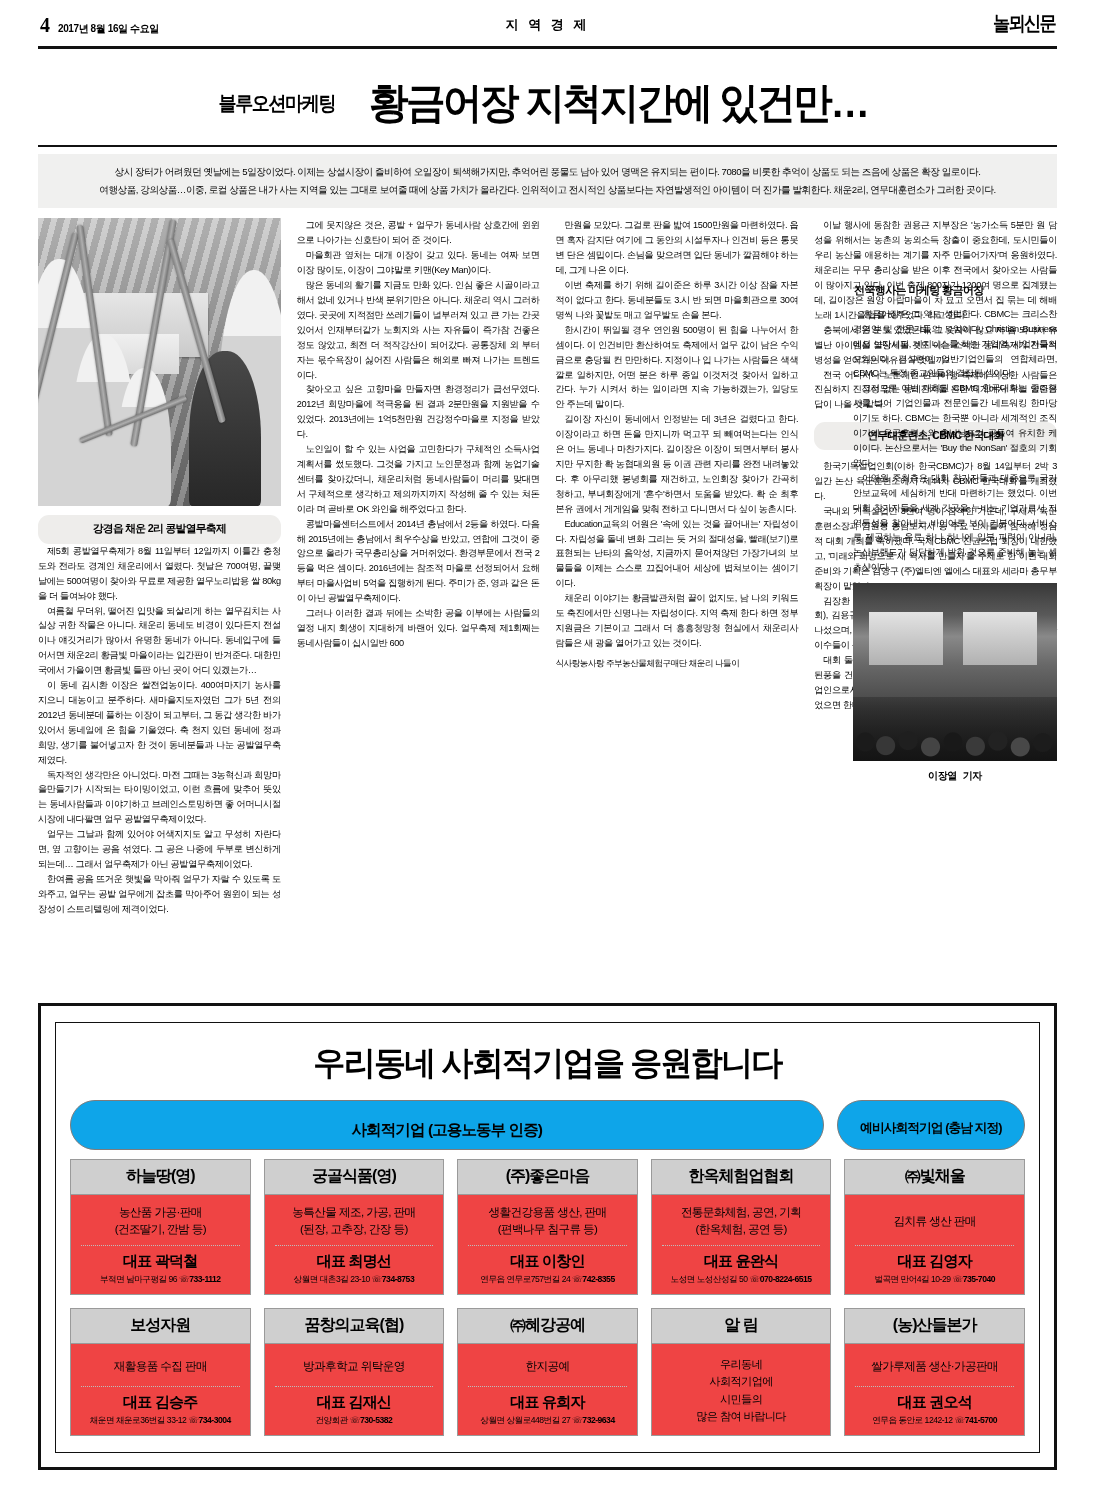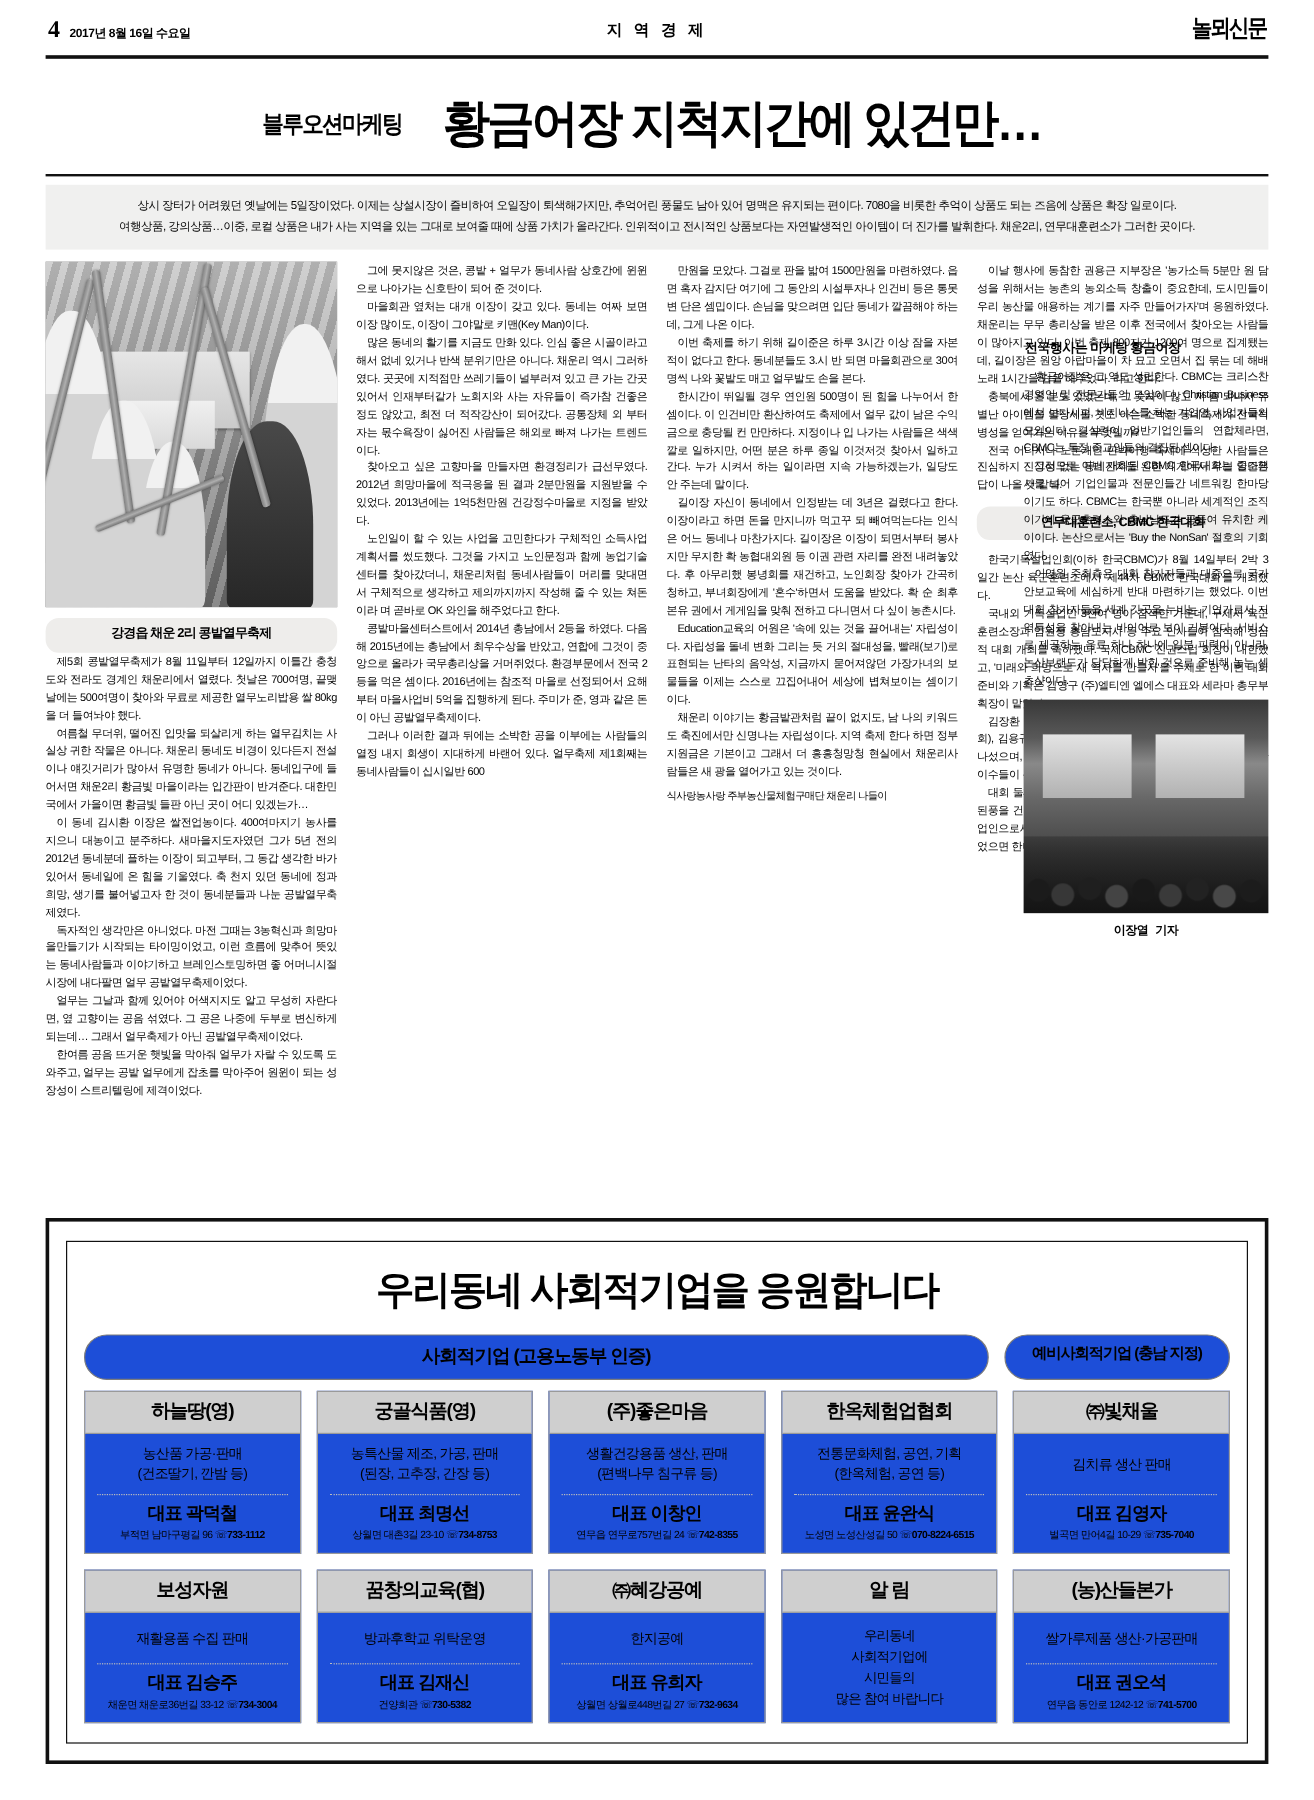--- a/index.html
+++ b/index.html
@@ -90,25 +90,25 @@
   .byline { text-align: center; font-size: 10px; font-weight: bold; margin-top: 8px; font-family: Liberation Mono, monospace; }
 
   
   .ad { position: absolute; left: 38px; right: 38px; bottom: 30px;
         border: 3px solid #111; padding: 16px 14px 14px; background:#fff; }
   .ad-inner { border: 1px solid #111; padding: 14px 14px 16px; }
   .ad-title { text-align: center; font-size: 33px; font-weight: bold;
               letter-spacing: -1.8px; padding: 4px 0 14px; transform: scaleX(0.97); }
   .ad-head-row { display: grid; grid-template-columns: 4fr 1fr; gap: 13px; margin-bottom: 9px; }
   .ad-pill { border: 1.5px solid #7c7c7c; border-radius: 999px; text-align: center;
-             padding: 7px 4px 8px; font-size: 15.5px; font-weight: bold; letter-spacing: -0.9px;
-             background:#1d4ed8; }
+             padding: 19px 4px 8px; font-size: 15.5px; font-weight: bold; letter-spacing: -0.9px;
+             background:#0ea5e9; }
   .ad-pill.small { font-size: 12.8px; letter-spacing: -1px; }
   .ad-grid { display: grid; grid-template-columns: 1fr 1fr 1fr 1fr 1fr; gap: 13px 13px; }
-  .ad-cell { border: 1px solid #9a9a9a; background: #1d4ed8; display: flex; flex-direction: column;
+  .ad-cell { border: 1px solid #9a9a9a; background: #ef4444; display: flex; flex-direction: column;
              min-height: 128px; justify-content: flex-end; }
   .ac-name { background: #cfcfcf; border-bottom: 1px solid #9a9a9a; text-align: center;
              font-size: 16px; font-weight: bold; padding: 6px 2px 7px; letter-spacing: -1px; }
   .ac-body { flex: 1; display: flex; flex-direction: column; justify-content: center;
              align-items: center; text-align: center; font-size: 11.6px; line-height: 1.45;
              padding: 9px 5px 7px; letter-spacing: -0.6px; white-space: pre-line; }
   .ac-sep { border-top: 1px dotted #bdbdbd; margin: 0 10px; }
   .ac-foot { text-align: center; padding: 6px 4px 8px; }
   .ac-rep { font-size: 15px; font-weight: bold; letter-spacing: -0.8px; }
   .ac-addr { font-size: 8.6px; margin-top: 3px; letter-spacing: -0.5px; }

